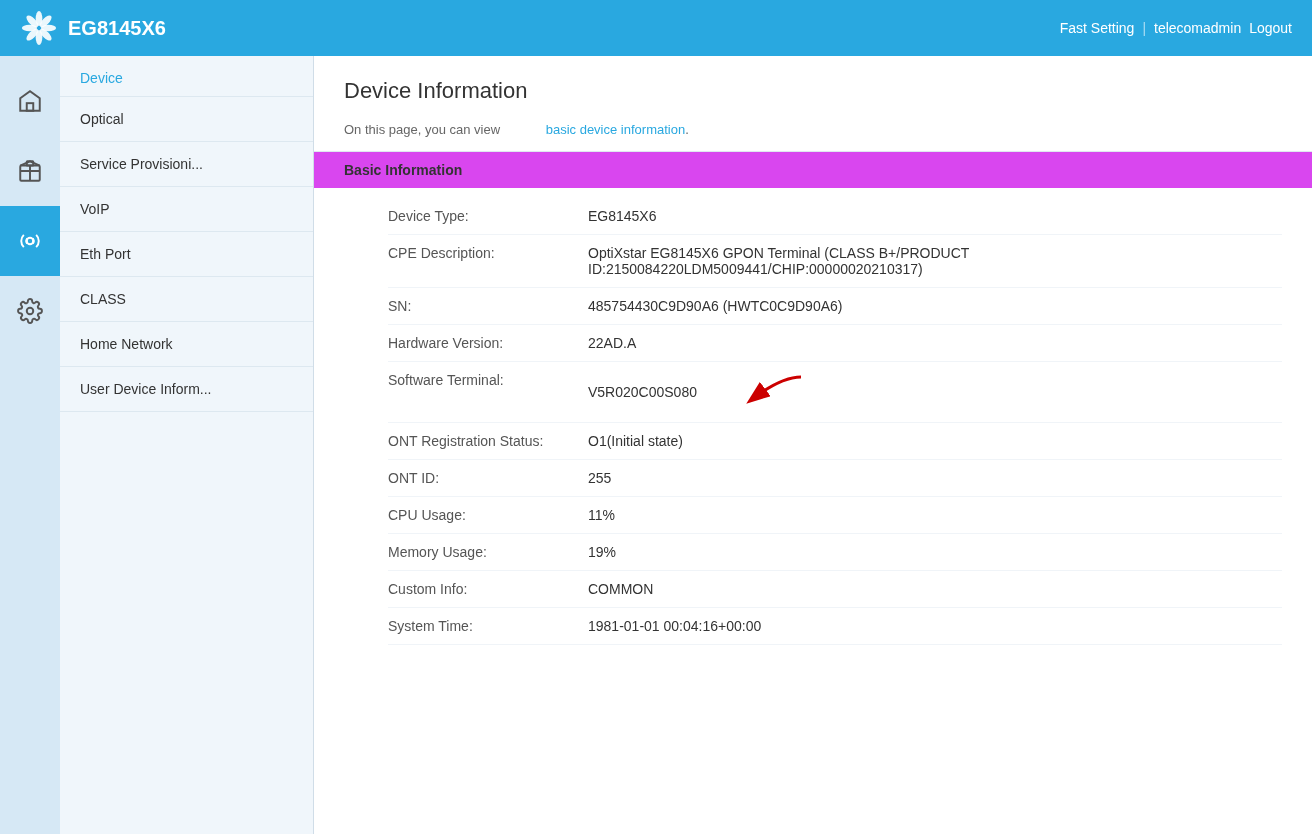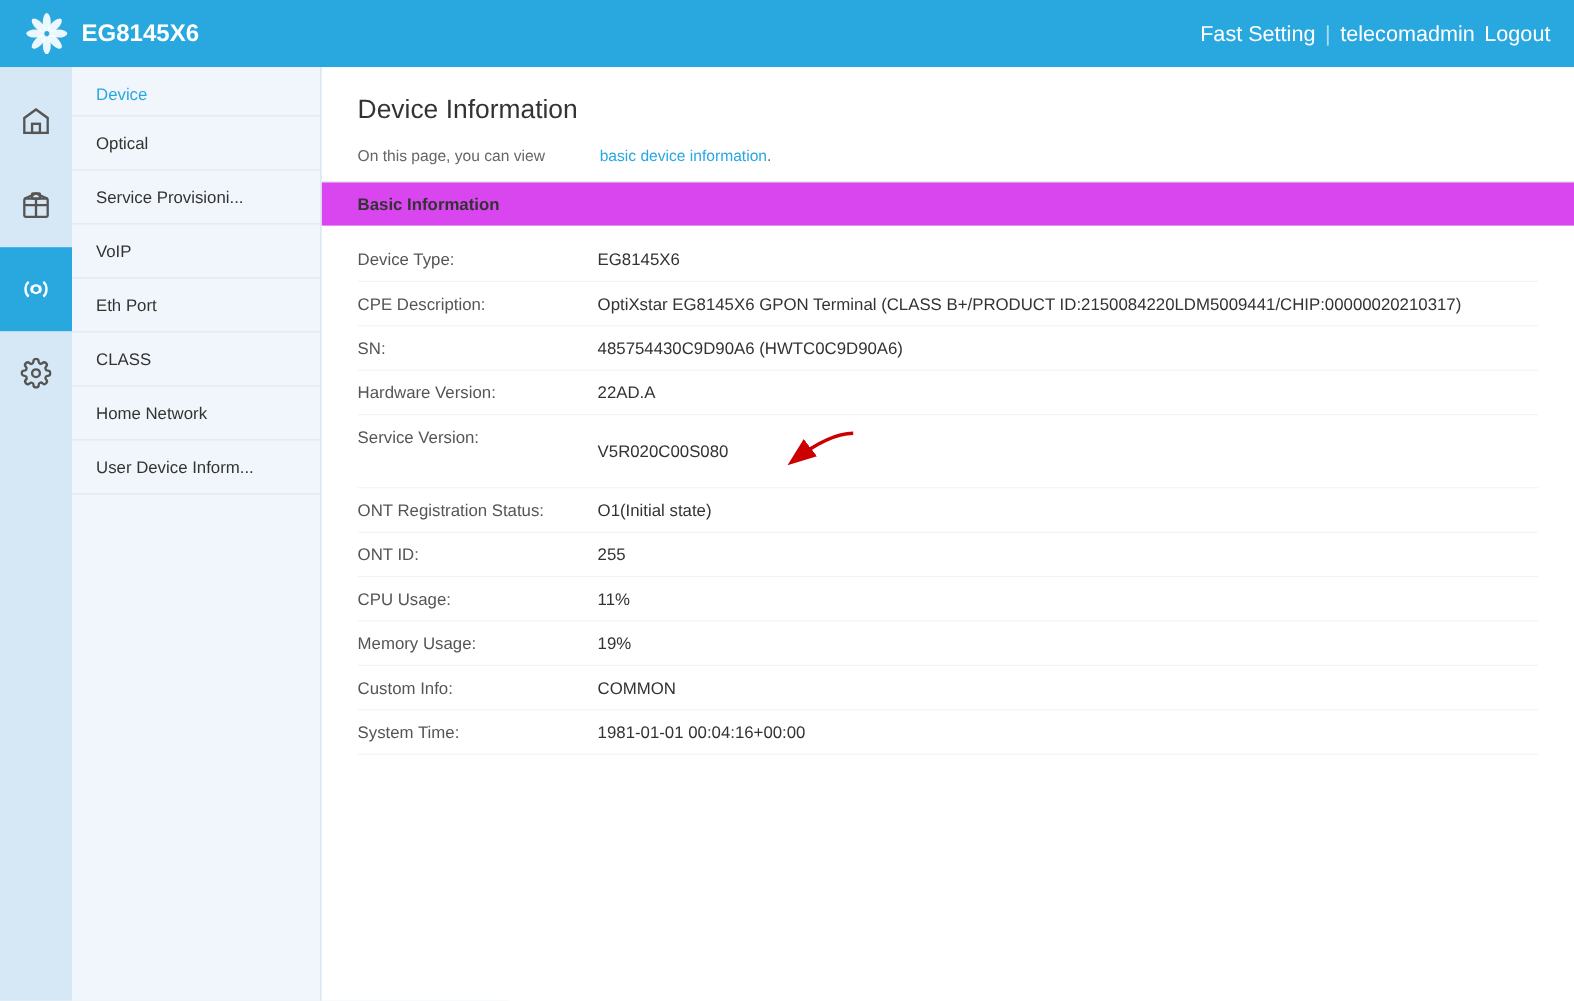--- a/index.html
+++ b/index.html
@@ -23,21 +23,21 @@
       font-weight: bold;
     }
     .huawei-logo {
       width: 38px;
       height: 38px;
     }
     .header-nav {
       display: flex;
       align-items: flex-start;
       color: white;
-      font-size: 18px;
+      font-size: 14px;
       gap: 8px;
     }
     .header-nav span { cursor: pointer; }
     .header-nav .divider { color: rgba(255,255,255,0.6); }
 
     
     .layout {
       display: flex;
       height: calc(834px - 56px);
     }
@@ -65,21 +65,21 @@
       background: #29a8e0;
       color: white;
     }
     .icon-item svg {
       width: 26px;
       height: 26px;
     }
 
     
     .text-sidebar {
-      width: 208px;
+      width: 254px;
       background: #f0f6fb;
       border-right: 1px solid #d0dde8;
       padding-top: 0;
     }
     .sidebar-section-title {
       color: #29a8e0;
       font-size: 14px;
       font-weight: normal;
       padding: 14px 20px 10px;
       border-bottom: 1px solid #dde8f0;
@@ -118,20 +118,21 @@
     .section-header {
       background: #d946ef;
       padding: 10px 30px;
       font-weight: bold;
       font-size: 14px;
       color: #333;
     }
 
     .info-table {
       padding: 10px 30px;
+      margin-left: 44px;
     }
     .info-row {
       display: flex;
       align-items: flex-start;
       padding: 10px 0;
       border-bottom: 1px solid #f0f4f8;
     }
     .info-label {
       width: 200px;
       color: #555;
@@ -246,21 +247,21 @@
         <div class="info-label">SN:</div>
         <div class="info-value">485754430C9D90A6 (HWTC0C9D90A6)</div>
       </div>
 
       <div class="info-row">
         <div class="info-label">Hardware Version:</div>
         <div class="info-value">22AD.A</div>
       </div>
 
       <div class="info-row">
-        <div class="info-label">Service Version:</div>
+        <div class="info-label">Software Terminal:</div>
         <div class="info-value" style="display:flex; align-items:center; gap: 24px;">
           <span>V5R020C00S080</span>
 
           <svg width="80" height="40" viewBox="0 0 80 40" style="margin-left: 10px;">
             <defs>
               <marker id="arrowhead" markerWidth="8" markerHeight="8" refX="6" refY="3" orient="auto">
                 <polygon points="0 0, 8 3, 0 6" fill="#cc0000"></polygon>
               </marker>
             </defs>
             <path d="M 70 5 Q 50 5 20 28" stroke="#cc0000" stroke-width="3" fill="none" marker-end="url(#arrowhead)"></path>

